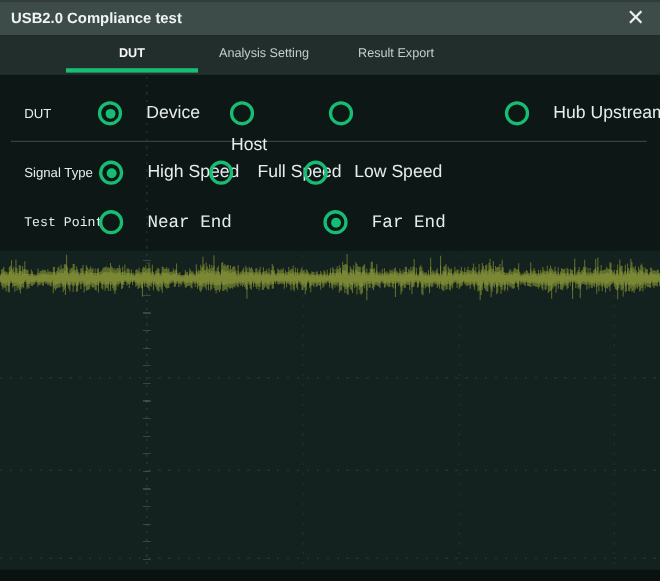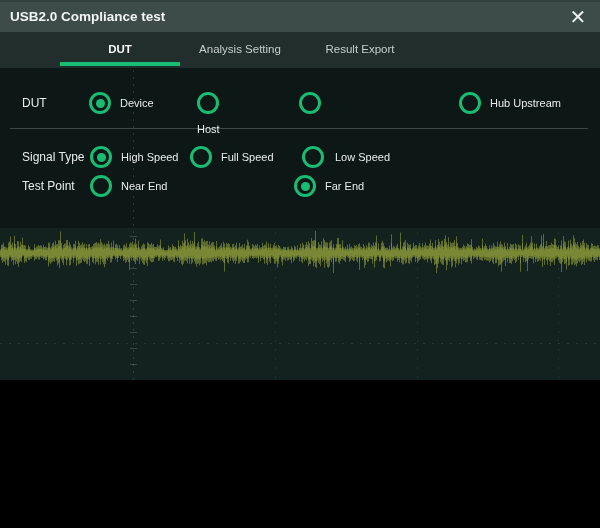--- a/index.html
+++ b/index.html
@@ -1,21 +1,21 @@
 <!DOCTYPE html>
 <html style="--accent: #18bd74; --titlebar: #3e4c49; --tabbar: #212e2c; --dialog: #0d1716; --scope: #13211f; --divider: #43524f; --text: #e8edeb; --tabtext: #c6cecb;"><head>
 <meta charset="utf-8">
 <style>
   :root{
     --accent:#18bd74; --titlebar:#3e4c49; --tabbar:#212e2c; --dialog:#0d1716;
     --scope:#13211f; --divider:#43524f; --text:#e8edeb; --tabtext:#c6cecb;
   }
   html,body{margin:0;padding:0;background:#000;}
   .window{
-    position:relative;width:600px;height:380px;overflow:hidden;
+    position:relative;width:600px;height:528px;overflow:hidden;
     background:var(--dialog);font-family:"Liberation Sans",sans-serif;
     -webkit-font-smoothing:antialiased;
   }
   
   .scope-area{position:absolute;left:0;top:228px;width:600px;height:300px;background:var(--scope);z-index:1;}
   .h-grid{position:absolute;left:0;width:600px;height:1px;z-index:2;
     background:repeating-linear-gradient(90deg,rgba(150,185,175,.15) 0 2px,transparent 2px 9px);}
   .v-grid{position:absolute;width:1px;z-index:2;
     background:repeating-linear-gradient(180deg,rgba(150,185,175,.11) 0 2px,transparent 2px 9px);}
   .v-axis{position:absolute;left:133px;top:70px;width:1px;height:448px;z-index:2;
@@ -40,21 +40,21 @@
   
   .form-layer{position:absolute;left:0;top:0;width:600px;height:228px;z-index:12;}
   .form-row{position:absolute;left:0;width:600px;height:28px;}
   .row-label{position:absolute;left:22px;top:50%;transform:translateY(-50%);font-size:12px;color:var(--text);}
   .radio-option{position:absolute;top:3px;display:flex;align-items:center;gap:9px;height:22px;cursor:pointer;}
   .radio{width:22px;height:22px;border:3px solid var(--accent);border-radius:50%;box-sizing:border-box;
     position:relative;display:inline-block;flex:0 0 22px;}
   .radio .dot{display:none;position:absolute;left:50%;top:50%;width:9px;height:9px;margin:-4.5px 0 0 -4.5px;
     border-radius:50%;background:var(--accent);}
   .radio-option.selected .dot{display:block;}
-  .opt-label{font-size:11px;color:var(--text);white-space:nowrap;}
+  .opt-label{font-size:16px;color:var(--text);white-space:nowrap;margin-left:13px;}
   .divider{position:absolute;left:10px;right:12px;top:128px;height:1px;background:var(--divider);opacity:.85;}
 </style>
 </head>
 <body>
 
 <div class="window">
 
   <div class="scope-area"></div>
   <div class="h-grid" style="top:343px"></div>
   <div class="h-grid" style="top:427px"></div>
@@ -116,26 +116,26 @@
   <div class="radio-option selected" style="left: 90px;">
     <span class="radio">
             <span class="dot"></span>
           </span>
     <span class="opt-label">High Speed</span>
   </div>
         <div class="radio-option" style="left: 190px;">
     <span class="radio"></span>
     <span class="opt-label">Full Speed</span>
   </div>
-        <div class="radio-option" style="left: 302px; gap: 11px;">
+        <div class="radio-option" style="left: 276px; gap: 11px;">
     <span class="radio"></span>
     <span class="opt-label">Low Speed</span>
   </div>
       </div>
-      <div class="form-row" style="top: 172px;">
+      <div class="form-row" style="top: 188px; font-family: Liberation Mono, monospace;">
     <span class="row-label">Test Point</span>
   <div class="radio-option" style="left: 90px;">
     <span class="radio"></span>
     <span class="opt-label">Near End</span>
   </div>
         <div class="radio-option selected" style="left: 294px;">
     <span class="radio">
             <span class="dot"></span>
           </span>
     <span class="opt-label">Far End</span>

